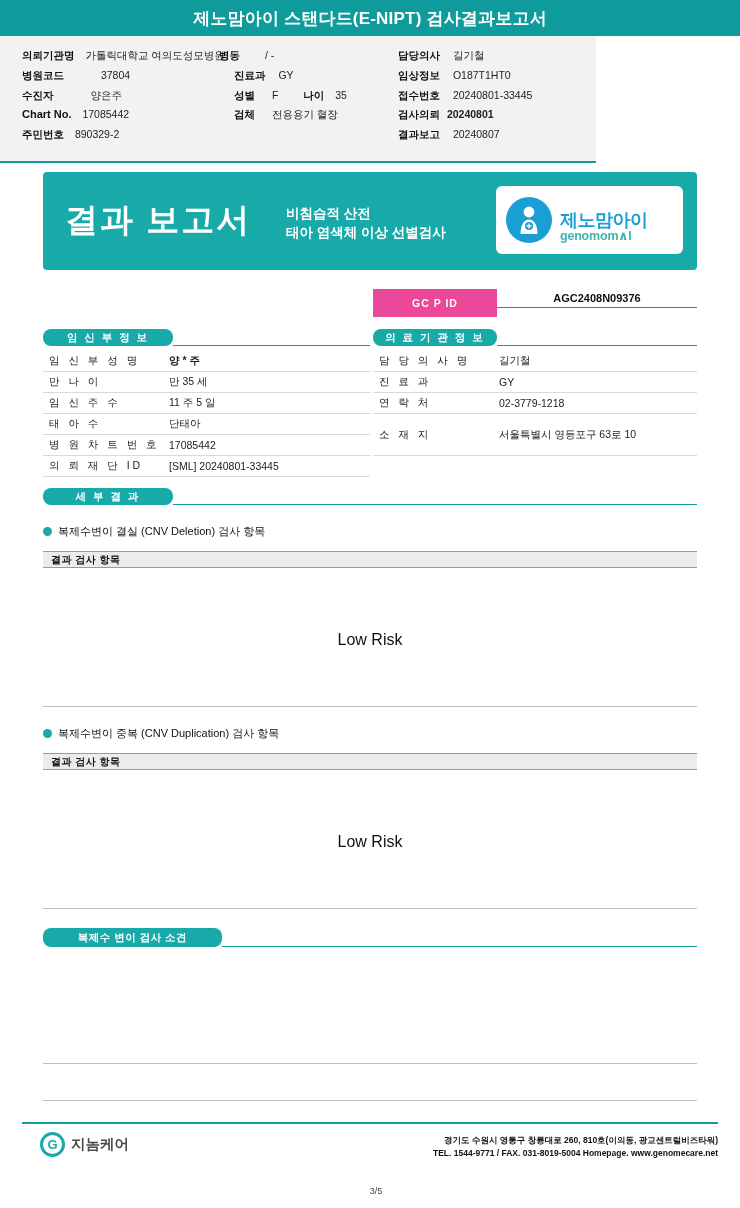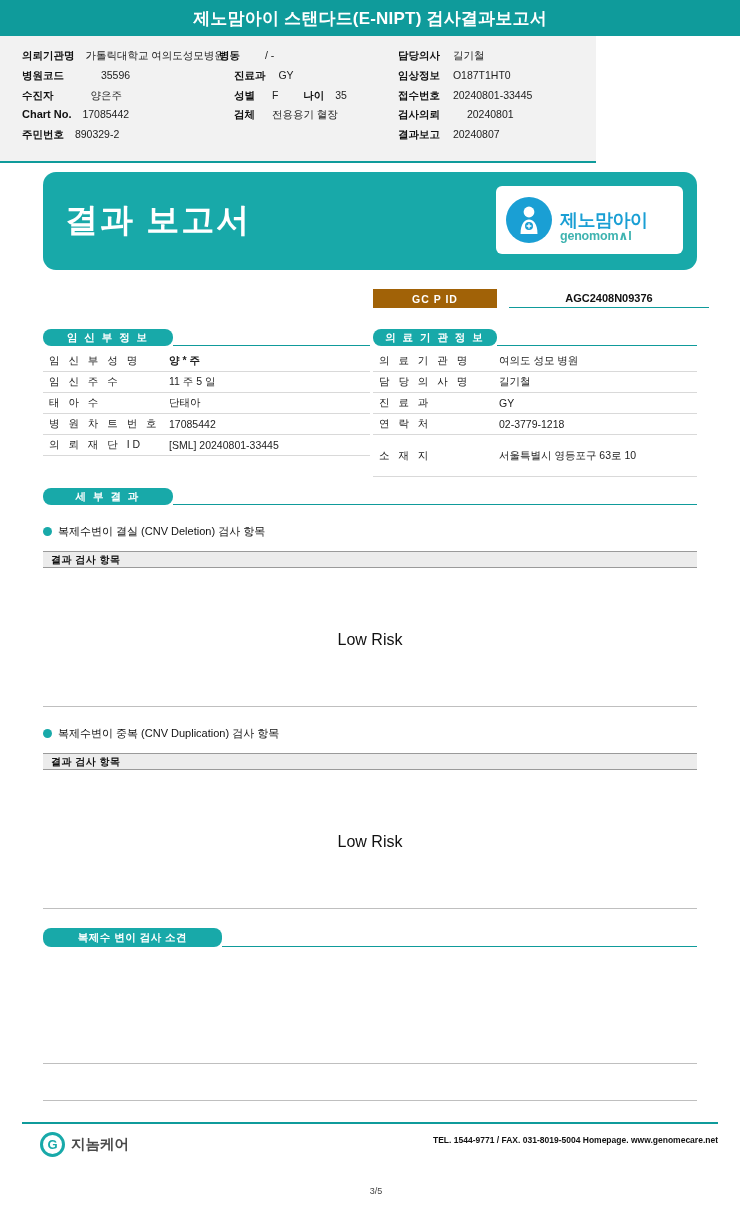--- a/index.html
+++ b/index.html
@@ -47,21 +47,21 @@
   }
   .lbl { font-weight: bold; color: #111; }
   .val { font-weight: normal; color: #222; }
 
   
   .hero {
     position: absolute;
     left: 43px; top: 172px;
     width: 654px; height: 98px;
     background: #18a9a9;
-    border-radius: 13px;
+    border-radius: 4px;
   }
   .hero-title {
     position: absolute;
     left: 22px; top: 26px;
     color: #ffffff;
     font-size: 33px;
     font-weight: bold;
     letter-spacing: 2px;
   }
   .hero-sub {
@@ -97,37 +97,37 @@
     font-size: 18px; font-weight: bold; color: #1a9fd4; letter-spacing: -0.5px;
   }
   .logo-text .l2 {
     font-size: 12.5px; font-weight: bold; color: #3fb3b0; letter-spacing: -0.2px;
   }
 
   
   .gcp-label {
     position: absolute;
     left: 373px; top: 289px;
-    width: 124px; height: 19px;
-    background: #a16207;
+    width: 124px; height: 28px;
+    background: #ec4899;
     color: #ffffff;
     font-size: 10.5px;
     font-weight: bold;
     letter-spacing: 1px;
     display: flex; align-items: center; justify-content: center;
   }
   .gcp-value {
     position: absolute;
     left: 497px; top: 289px;
     width: 200px; height: 19px;
     border-bottom: 1px solid #0f9b9b;
     font-size: 11px;
     font-weight: bold;
     color: #111;
-    display: flex; align-items: center; justify-content: center; margin-left: 12px;
+    display: flex; align-items: center; justify-content: center;
   }
 
   
   .pill {
     position: absolute;
     background: #18a9a9;
     color: #ffffff;
     font-size: 10.5px;
     font-weight: bold;
     letter-spacing: 2px;
@@ -263,21 +263,21 @@
   <div class="title-bar">제노맘아이 스탠다드(E-NIPT) 검사결과보고서</div>
 
   <div class="hdr">
 
     <div class="hdr-row" style="left:22px; top:13px;">
       <span class="lbl">의뢰기관명</span>
       <span class="val" style="margin-left:8px;">가톨릭대학교 여의도성모병원</span>
     </div>
     <div class="hdr-row" style="left:22px; top:33px;">
       <span class="lbl">병원코드</span>
-      <span class="val" style="margin-left:34px;">35596</span>
+      <span class="val" style="margin-left:34px;">37804</span>
     </div>
     <div class="hdr-row" style="left:22px; top:53px;">
       <span class="lbl">수진자</span>
       <span class="val" style="margin-left:34px;">양은주</span>
     </div>
     <div class="hdr-row" style="left:22px; top:72px;">
       <span class="lbl" style="font-size:11px;">Chart No.</span>
       <span class="val" style="margin-left:8px;">17085442</span>
     </div>
     <div class="hdr-row" style="left:22px; top:92px;">
@@ -312,30 +312,34 @@
     <div class="hdr-row" style="left:398px; top:33px;">
       <span class="lbl">임상정보</span>
       <span class="val" style="margin-left:10px;">O187T1HT0</span>
     </div>
     <div class="hdr-row" style="left:398px; top:53px;">
       <span class="lbl">접수번호</span>
       <span class="val" style="margin-left:10px;">20240801-33445</span>
     </div>
     <div class="hdr-row" style="left:398px; top:72px;">
       <span class="lbl">검사의뢰</span>
-      <span class="val" style="margin-left:24px;">20240801</span>
+      <span class="val" style="margin-left:4px;font-weight:bold;">20240801</span>
     </div>
     <div class="hdr-row" style="left:398px; top:92px;">
       <span class="lbl">결과보고</span>
       <span class="val" style="margin-left:10px;">20240807</span>
     </div>
   </div>
 
   <div class="hero">
     <div class="hero-title">결과 보고서</div>
+    <div class="hero-sub">
+      <div>비침습적 산전</div>
+      <div>태아 염색체 이상 선별검사</div>
+    </div>
     <div class="hero-logo">
       <div class="logo-badge">
         <svg width="28" height="30" viewBox="0 0 28 30" aria-hidden="true">
           <circle cx="14" cy="7" r="5.4" fill="#ffffff"></circle>
           <path d="M5.5 29 C5.5 18.5 10 14.5 14 14.5 C18 14.5 22.5 18.5 22.5 29 Z" fill="#ffffff"></path>
           <circle cx="14" cy="21" r="4" fill="#1a9fd4"></circle>
           <path d="M14 18.6 L14 23.4 M11.6 21 L16.4 21" stroke="#ffffff" stroke-width="1.3"></path>
         </svg>
       </div>
       <div class="logo-text">
@@ -350,20 +354,24 @@
 
   <div class="pill" style="left:43px; top:329px; width:130px; height:17px;">임 신 부 정 보</div>
   <div class="rule" style="left:173px; top:345px; width:197px;"></div>
 
   <div class="itable" style="left:43px; top:351px; width:327px;">
     <div class="r">
       <div class="k">임 신 부 성 명</div>
       <div class="v bold">양 * 주</div>
     </div>
     <div class="r">
+      <div class="k">만 나 이</div>
+      <div class="v">만 35 세</div>
+    </div>
+    <div class="r">
       <div class="k">임 신 주 수</div>
       <div class="v">11 주 5 일</div>
     </div>
     <div class="r">
       <div class="k">태 아 수</div>
       <div class="v">단태아</div>
     </div>
     <div class="r">
       <div class="k">병 원 차 트 번 호</div>
       <div class="v">17085442</div>
@@ -371,24 +379,20 @@
     <div class="r">
       <div class="k">의 뢰 재 단 ID</div>
       <div class="v">[SML] 20240801-33445</div>
     </div>
   </div>
 
   <div class="pill" style="left:373px; top:329px; width:124px; height:17px;">의 료 기 관 정 보</div>
   <div class="rule" style="left:497px; top:345px; width:200px;"></div>
 
   <div class="itable" style="left:373px; top:351px; width:324px;">
-    <div class="r">
-      <div class="k">의 료 기 관 명</div>
-      <div class="v">여의도 성모 병원</div>
-    </div>
     <div class="r">
       <div class="k">담 당 의 사 명</div>
       <div class="v">길기철</div>
     </div>
     <div class="r">
       <div class="k">진 료 과</div>
       <div class="v">GY</div>
     </div>
     <div class="r">
       <div class="k">연 락 처</div>
@@ -423,17 +427,18 @@
   <div class="rule" style="left:222px; top:946px; width:475px;"></div>
   <div class="hr-light" style="left:43px; top:1063px; width:654px;"></div>
   <div class="hr-light" style="left:43px; top:1100px; width:654px;"></div>
 
   <div class="footer-rule"></div>
   <div class="foot-logo">
     <span class="gmark">G</span>
     <span class="gname">지놈케어</span>
   </div>
   <div class="foot-addr">
+    <div>경기도 수원시 영통구 창룡대로 260, 810호(이의동, 광교센트럴비즈타워)</div>
     <div>TEL. 1544-9771 / FAX. 031-8019-5004 Homepage. www.genomecare.net</div>
   </div>
   <div class="page-num">3/5</div>
 
 </div>
 
 </body></html>

